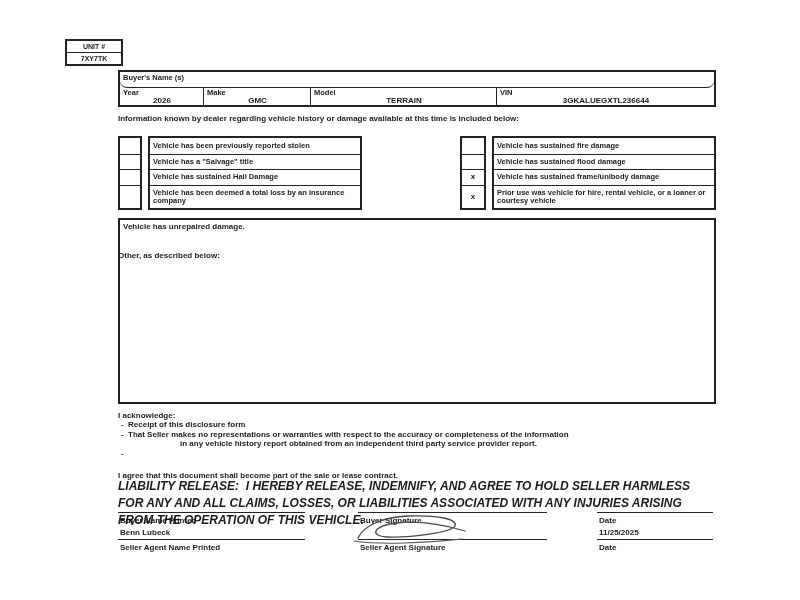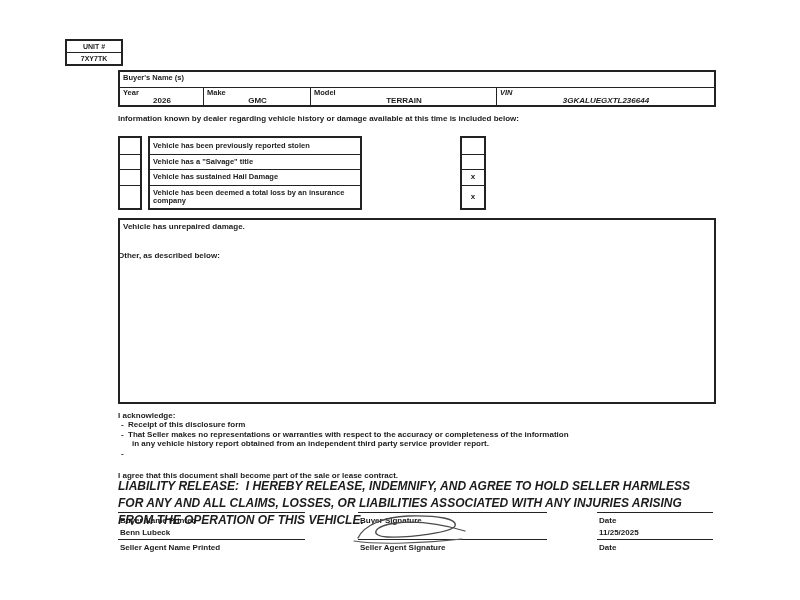--- a/index.html
+++ b/index.html
@@ -9,48 +9,48 @@
 
   
   .unit-box{left:65px;top:39px;width:54px;border:2px solid #222;}
   .unit-box .cell{height:11px;text-align:center;font-size:7px;line-height:11px;}
   .unit-box .cell+.cell{border-top:1.5px solid #222;}
 
   .doc-title{left:0;right:20px;top:45px;text-align:center;font-size:13px;letter-spacing:.3px;}
 
   
   .head-table{left:118px;top:70px;width:598px;border:2px solid #222;box-sizing:border-box;}
-  .buyer-row{height:16px;border-bottom:1.5px solid #222;font-size:7.5px;padding:1px 0 0 3px;box-sizing:border-box;}
+  .buyer-row{height:16px;border-bottom:1.5px solid #222;font-size:7.5px;padding:1px 0 0 3px;box-sizing:border-box;border-radius:7px;}
   .veh-row{display:flex;height:17px;}
   .veh-cell{box-sizing:border-box;display:flex;flex-direction:column;padding:1px 2px 0 3px;}
   .veh-cell+.veh-cell{border-left:1.5px solid #222;}
   .veh-label{font-size:7.5px;line-height:7.5px;}
   .veh-value{font-size:8px;text-align:center;line-height:8px;}
-  .w-year{width:83px;} .w-make{width:107px;} .w-model{width:186px;} .w-vin{flex:1;font-style:italic;}
+  .w-year{width:83px;} .w-make{width:107px;} .w-model{width:186px;} .w-vin{flex:1;}
 
   .info-line{left:118px;top:114px;font-size:8px;}
 
   
   .ck-table{top:136px;border:2px solid #222;box-sizing:border-box;}
   .ck-table .row{box-sizing:border-box;display:flex;align-items:center;font-size:7.5px;line-height:8.5px;padding-left:3px;}
   .ck-table .row+.row{border-top:1.5px solid #222;}
   .r1{height:15.5px;} .r2{height:15.5px;} .r3{height:16px;} .r4{height:23px;}
   .mark-col .row{justify-content:center;padding-left:0;font-size:8px;}
   .lc{left:118px;width:24px;} .lt{left:148px;width:214px;}
   .rc{left:460px;width:26px;} .rt{left:492px;width:224px;}
   .lt .row,.rt .row{padding-right:2px;}
 
   .other-label{left:118px;top:207px;font-size:8px;margin-top:44px;}
   .other-box{left:118px;top:218px;width:598px;height:186px;border:2px solid #222;box-sizing:border-box;
              font-size:8px;padding:2px 3px;}
 
   .ack{left:118px;top:411px;font-size:8px;line-height:9.4px;}
   .ack-line{display:flex;white-space:pre-wrap;}
   .ack-bullet{width:10px;padding-left:3px;box-sizing:border-box;}
-  .ack-cont{padding-left:4px;}
+  .ack-cont{padding-left:4px;margin-left:48px;}
   .agree-line{left:118px;top:463px;font-size:8px;margin-top:8px;}
   .liability{left:118px;top:478px;width:592px;font-size:12px;line-height:17px;white-space:pre-wrap;font-style:italic;}
 
   
   .sig-cell{border-bottom:1.5px solid #222;height:14px;box-sizing:border-box;
             font-size:8px;display:flex;align-items:center;padding:0 0 1px 2px;}
   .sig-label{font-size:8px;padding-left:2px;}
   .c1{left:118px;width:187px;} .c2{left:358px;width:189px;} .c3{left:597px;width:116px;}
   .row1-cell{top:499px;} .row1-label{top:516px;}
   .row2-cell{top:526px;} .row2-label{top:543px;}
@@ -108,20 +108,26 @@
     <div class="row r4">Vehicle has been deemed a total loss by an insurance company</div>
   </div>
 
   <div class="abs ck-table mark-col rc">
     <div class="row r1"></div>
     <div class="row r2"></div>
     <div class="row r3">x</div>
     <div class="row r4">x</div>
   </div>
 
+  <div class="abs ck-table rt">
+    <div class="row r1">Vehicle has sustained fire damage</div>
+    <div class="row r2">Vehicle has sustained flood damage</div>
+    <div class="row r3">Vehicle has sustained frame/unibody damage</div>
+    <div class="row r4">Prior use was vehicle for hire, rental vehicle, or a loaner or courtesy vehicle</div>
+  </div>
 
   <div class="abs other-label">Other, as described below:</div>
   <div class="abs other-box">
     <span>Vehicle has unrepaired damage.</span>
   </div>
 
   <div class="abs ack">
     <div>I acknowledge:</div>
     <div class="ack-line">
       <span class="ack-bullet">-</span>

